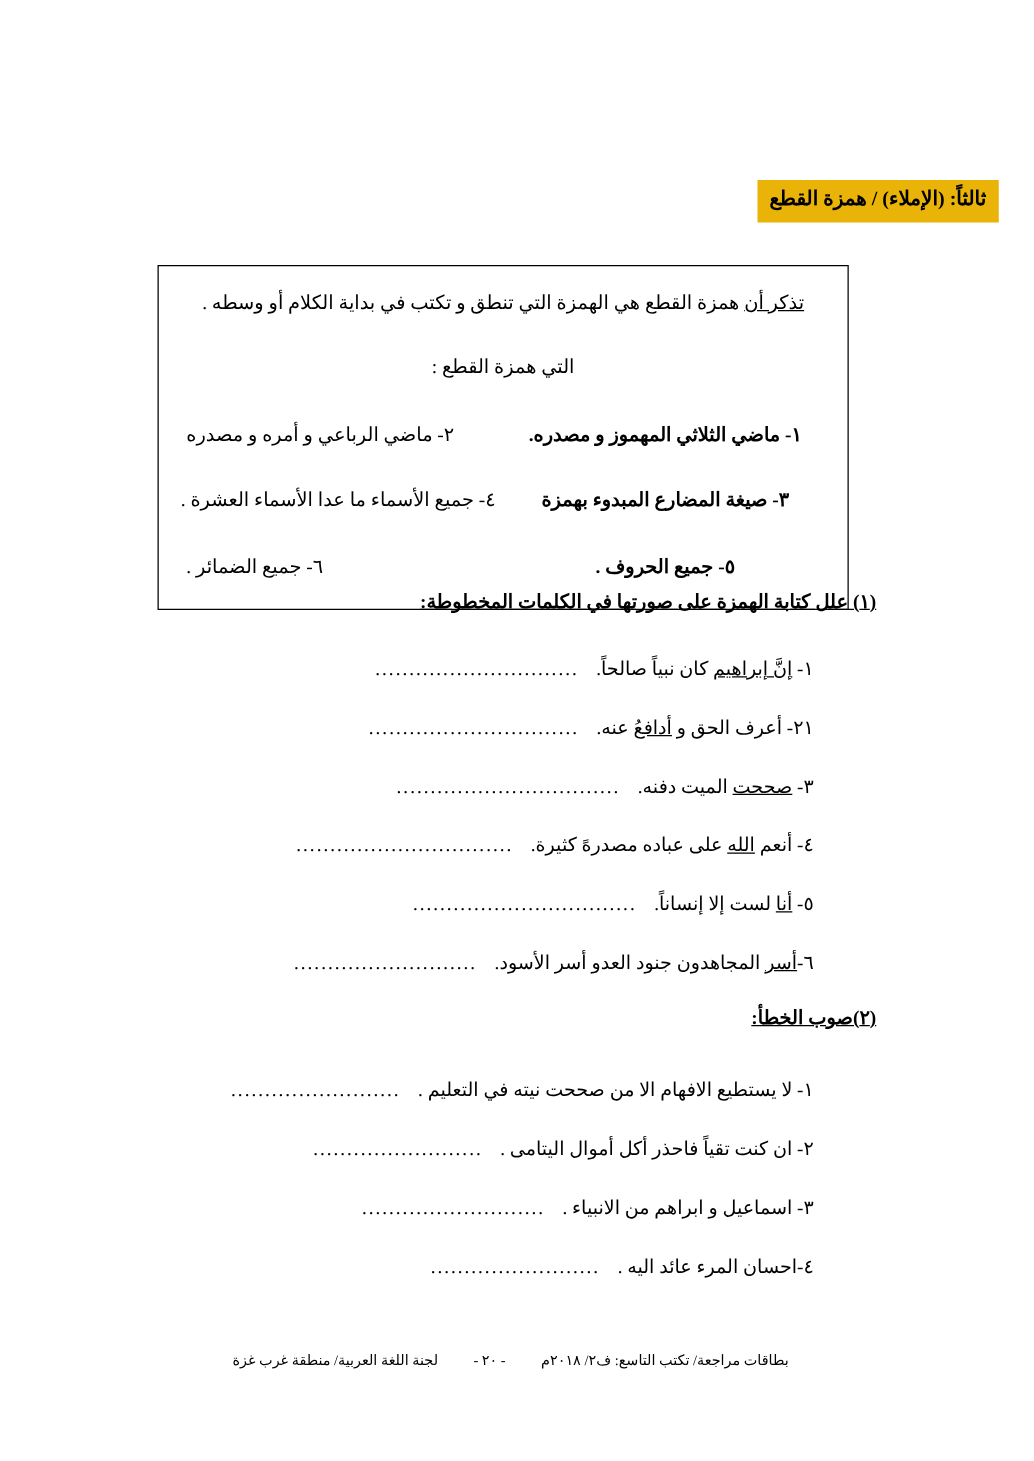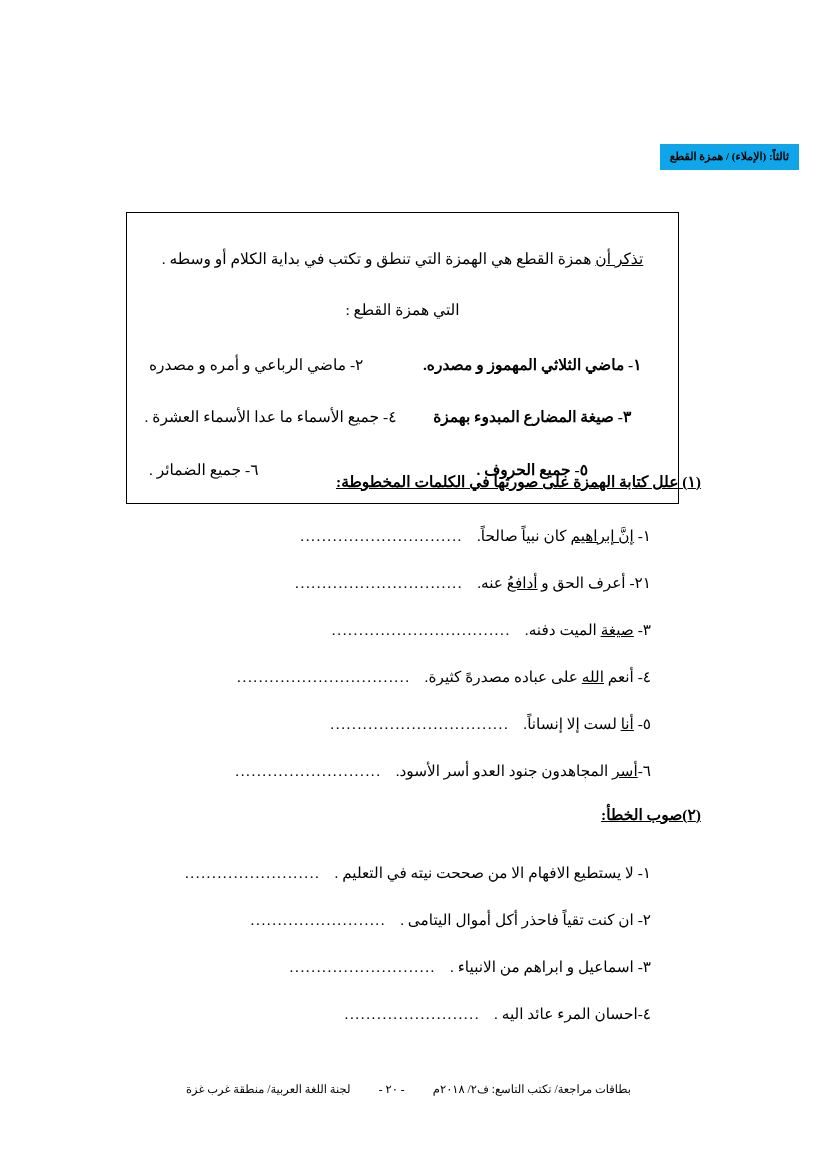--- a/index.html
+++ b/index.html
@@ -26,23 +26,23 @@
   .section-header-row {
     position: absolute;
     top: 144px;
     right: 28px;
     left: 28px;
     display: flex;
     justify-content: flex-start;
     direction: rtl;
   }
   .section-header {
-    background: #0ea5e9;
+    background: #eab308;
     font-weight: bold;
-    font-size: 11px;
+    font-size: 16px;
     line-height: 1.55;
     padding: 4px 10px 5px 10px;
     white-space: nowrap;
     letter-spacing: 0;
   }
 
   
   .rule-box {
     position: absolute;
     top: 212px;
@@ -50,21 +50,21 @@
     width: 553px;
     box-sizing: border-box;
     border: 1.6px solid #000000;
     padding: 18px 22px 16px 22px;
     direction: rtl;
   }
   .rule-intro {
     font-size: 15.5px;
     line-height: 1.6;
     text-align: center;
-    margin: 16px 0 26px 0;
+    margin: 0 0 26px 0;
     white-space: nowrap;
   }
   .rule-intro .u {
     text-decoration: underline;
   }
   .rule-subtitle {
     font-size: 15.5px;
     line-height: 1.6;
     text-align: center;
     margin: 0 0 30px 0;
@@ -172,21 +172,21 @@
     <span class="q-text"><span>١-</span>&nbsp;<span class="u">إنَّ إبراهيم</span><span> كان نبياً صالحاً.</span></span>
     <span class="q-dots">..............................</span>
   </div>
 
   <div class="q-line" style="top:571px; right:176px;">
     <span class="q-text"><span>٢١-</span><span> أعرف الحق و </span><span class="u">أدافعُ</span><span> عنه.</span></span>
     <span class="q-dots">...............................</span>
   </div>
 
   <div class="q-line" style="top:618px; right:176px;">
-    <span class="q-text"><span>٣-</span>&nbsp;<span class="u">صيغة</span><span> الميت دفنه.</span></span>
+    <span class="q-text"><span>٣-</span>&nbsp;<span class="u">صححت</span><span> الميت دفنه.</span></span>
     <span class="q-dots">.................................</span>
   </div>
 
   <div class="q-line" style="top:665px; right:176px;">
     <span class="q-text"><span>٤-</span><span> أنعم </span><span class="u">الله</span><span> على عباده مصدرهً كثيرة.</span></span>
     <span class="q-dots">................................</span>
   </div>
 
   <div class="q-line" style="top:712px; right:176px;">
     <span class="q-text"><span>٥-</span>&nbsp;<span class="u">أنا</span><span> لست إلا إنساناً.</span></span>

